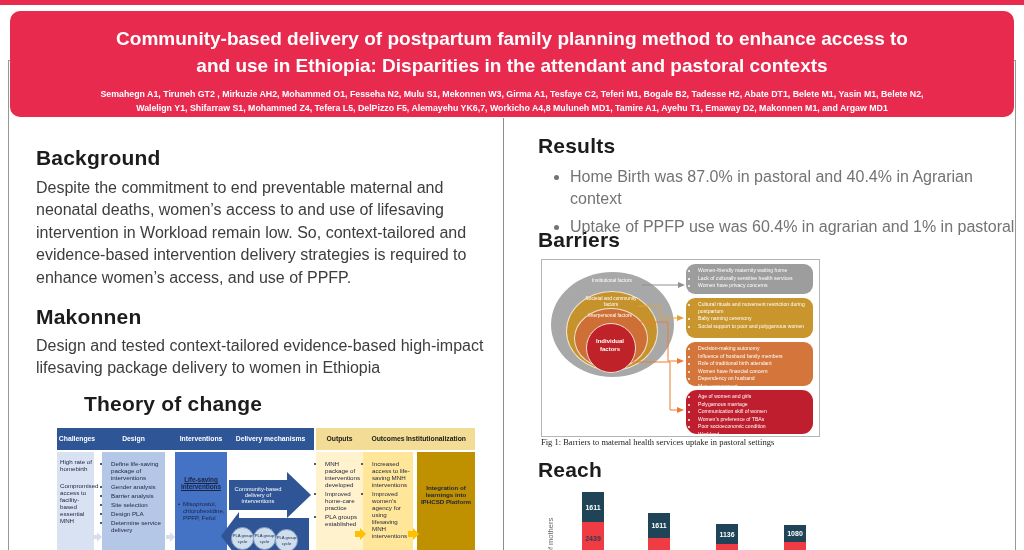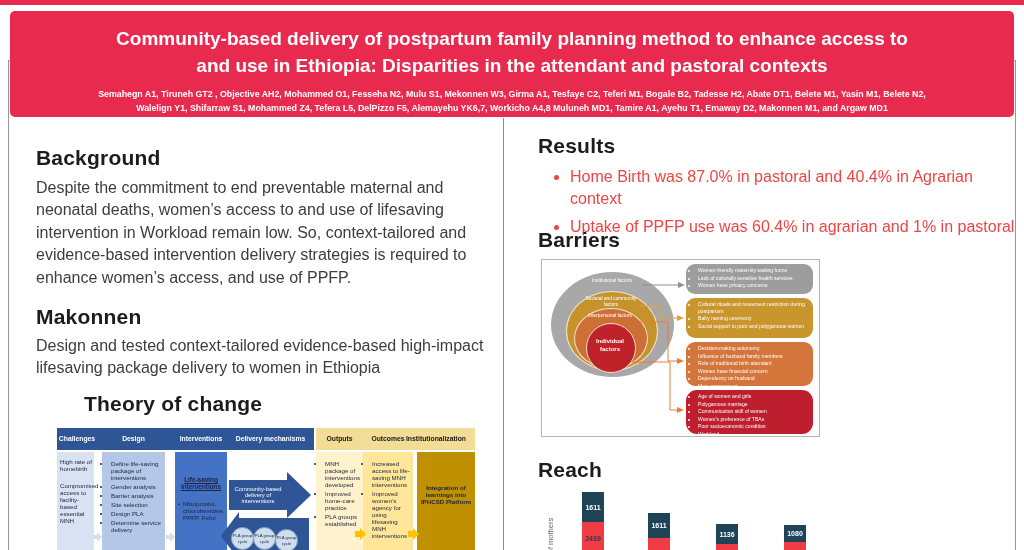--- a/index.html
+++ b/index.html
@@ -3,31 +3,31 @@
 <meta charset="utf-8">
 <style>
   html,body{margin:0;padding:0;background:#fff;}
   .canvas{position:relative;width:1024px;height:550px;overflow:hidden;background:#fff;
           font-family:"Liberation Sans",sans-serif;}
   .abs{position:absolute;}
 
   
   .topstrip{position:absolute;left:0;top:0;width:1024px;height:5px;background:#E82A4F;}
   .banner{position:absolute;left:10px;top:11px;width:1004px;height:106px;background:#E82A4F;
-          border-radius:5px;color:#fff;text-align:center;z-index:5;}
+          border-radius:10px;color:#fff;text-align:center;z-index:5;}
   .banner .title{padding-top:15px;font-size:19px;font-weight:bold;line-height:1.4;}
   .banner .authors{margin-top:9px;font-size:8.8px;font-weight:bold;line-height:1.55;padding:0 30px;}
 
   
   .frame{position:absolute;left:8px;top:60px;width:1006px;height:600px;border:1px solid #979797;background:#fff;}
   .divider{position:absolute;left:503px;top:118px;width:1px;height:432px;background:#8d8d8d;z-index:2;}
 
   h2.sec{position:absolute;margin:0;font-size:21px;font-weight:bold;color:#1c1c1c;letter-spacing:.2px;}
   .body-p{position:absolute;font-size:16px;line-height:1.4;color:#3d3d3d;margin:0;}
-  ul.res{position:absolute;margin:0;padding-left:18px;font-size:16px;line-height:1.35;color:#ef4444;}
+  ul.res{position:absolute;margin:0;padding-left:18px;font-size:16px;line-height:1.35;color:#737373;}
   ul.res li{margin-bottom:7px;}
 
   
   .toc{position:absolute;left:57px;top:428px;width:418px;height:140px;font-family:"Liberation Sans",sans-serif;}
   .toc .hdr{position:absolute;top:0;height:22px;}
   .hdr-blue{left:0;width:257px;background:#2E5596;}
   .hdr-yellow{left:259px;width:159px;background:#F2DC96;}
   .toc .hlbl{position:absolute;top:0;height:22px;line-height:22px;font-size:6.8px;font-weight:bold;
              text-align:center;z-index:3;}
   .hlbl.w{color:#fff;} .hlbl.d{color:#1a1a1a;}
@@ -97,21 +97,21 @@
 
   <div class="frame"></div>
   <div class="divider"></div>
 
   <div class="banner">
     <div class="title">
       <div>Community-based delivery of postpartum family planning method to enhance access to</div>
       <div>and use in Ethiopia: Disparities in the attendant and pastoral contexts</div>
     </div>
     <div class="authors">
-      <div>Semahegn A1, Tiruneh GT2 , Objective AH2, Mohammed O1, Fesseha N2, Mulu S1, Mekonnen W3, Girma A1, Tesfaye C2, Teferi M1, Bogale B2, Tadesse H2, Abate DT1,  Belete M1, Yasin M1,  Belete N2,</div>
+      <div>Semahegn A1, Tiruneh GT2 , Mirkuzie AH2, Mohammed O1, Fesseha N2, Mulu S1, Mekonnen W3, Girma A1, Tesfaye C2, Teferi M1, Bogale B2, Tadesse H2, Abate DT1,  Belete M1, Yasin M1,  Belete N2,</div>
       <div>Walelign Y1, Shifarraw S1, Mohammed Z4, Tefera L5, DelPizzo F5, Alemayehu YK6,7, Workicho A4,8 Muluneh MD1, Tamire A1, Ayehu T1, Emaway D2, Makonnen M1, and Argaw MD1</div>
     </div>
   </div>
 
   <h2 class="sec" style="left:36px;top:146px;">Background</h2>
   <p class="body-p" style="left:36px;top:177px;width:470px;">Despite the commitment to end preventable maternal and neonatal deaths, women’s access to and use of lifesaving intervention in Workload remain low. So, context-tailored and evidence-based intervention delivery strategies is required to enhance women’s access, and use of PPFP.</p>
 
   <h2 class="sec" style="left:36px;top:305px;">Makonnen</h2>
   <p class="body-p" style="left:36px;top:335px;width:470px;">Design and tested context-tailored evidence-based high-impact lifesaving package delivery to women in Ethiopia</p>
 
@@ -254,20 +254,21 @@
       <ul>
         <li>Age of women and girls</li>
         <li>Polygamous marriage</li>
         <li>Communication skill of women</li>
         <li>Women’s preference of TBAs</li>
         <li>Poor socioeconomic condition</li>
         <li>Workload</li>
       </ul>
     </div>
   </div>
+  <div class="figcap">Fig 1: Barriers to maternal health services uptake in pastoral settings</div>
 
   <h2 class="sec" style="left:538px;top:458px;">Reach</h2>
 
   <div>
     <div class="ylab">Number of mothers</div>
 
     <div class="seg navy" style="left:582px;top:492px;height:30px;">
       <span>1611</span>
     </div>
     <div class="seg red" style="left:582px;top:522px;height:40px;">

